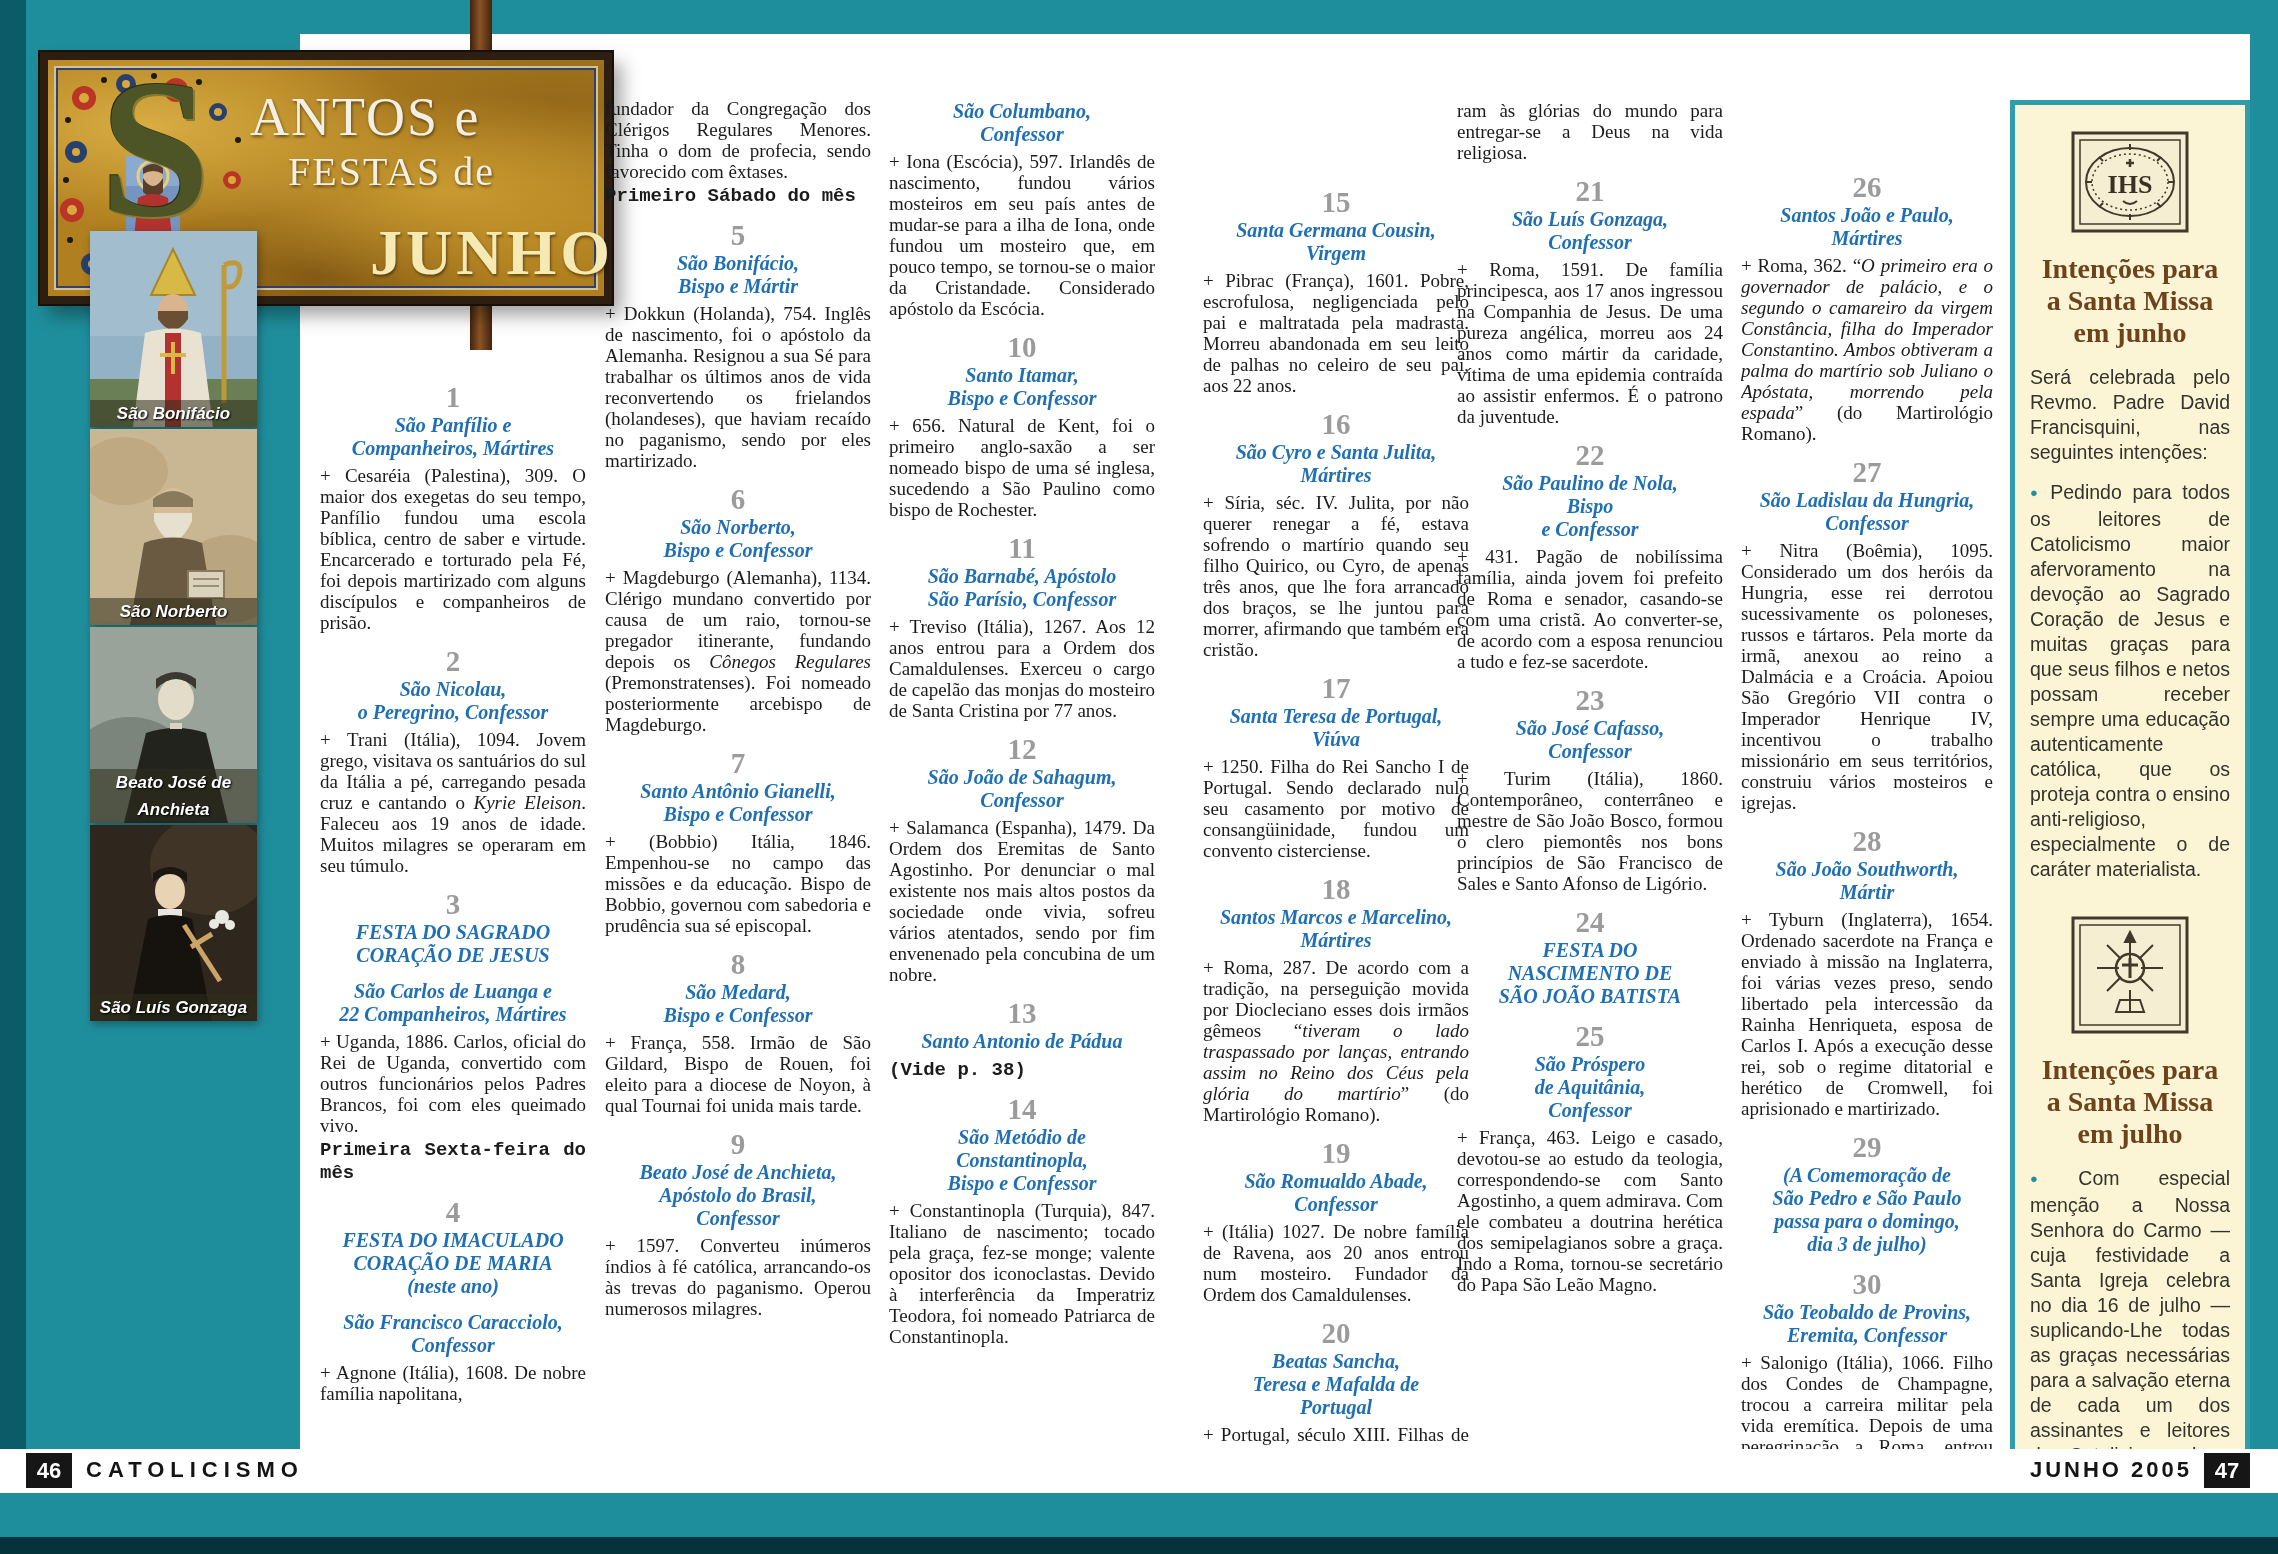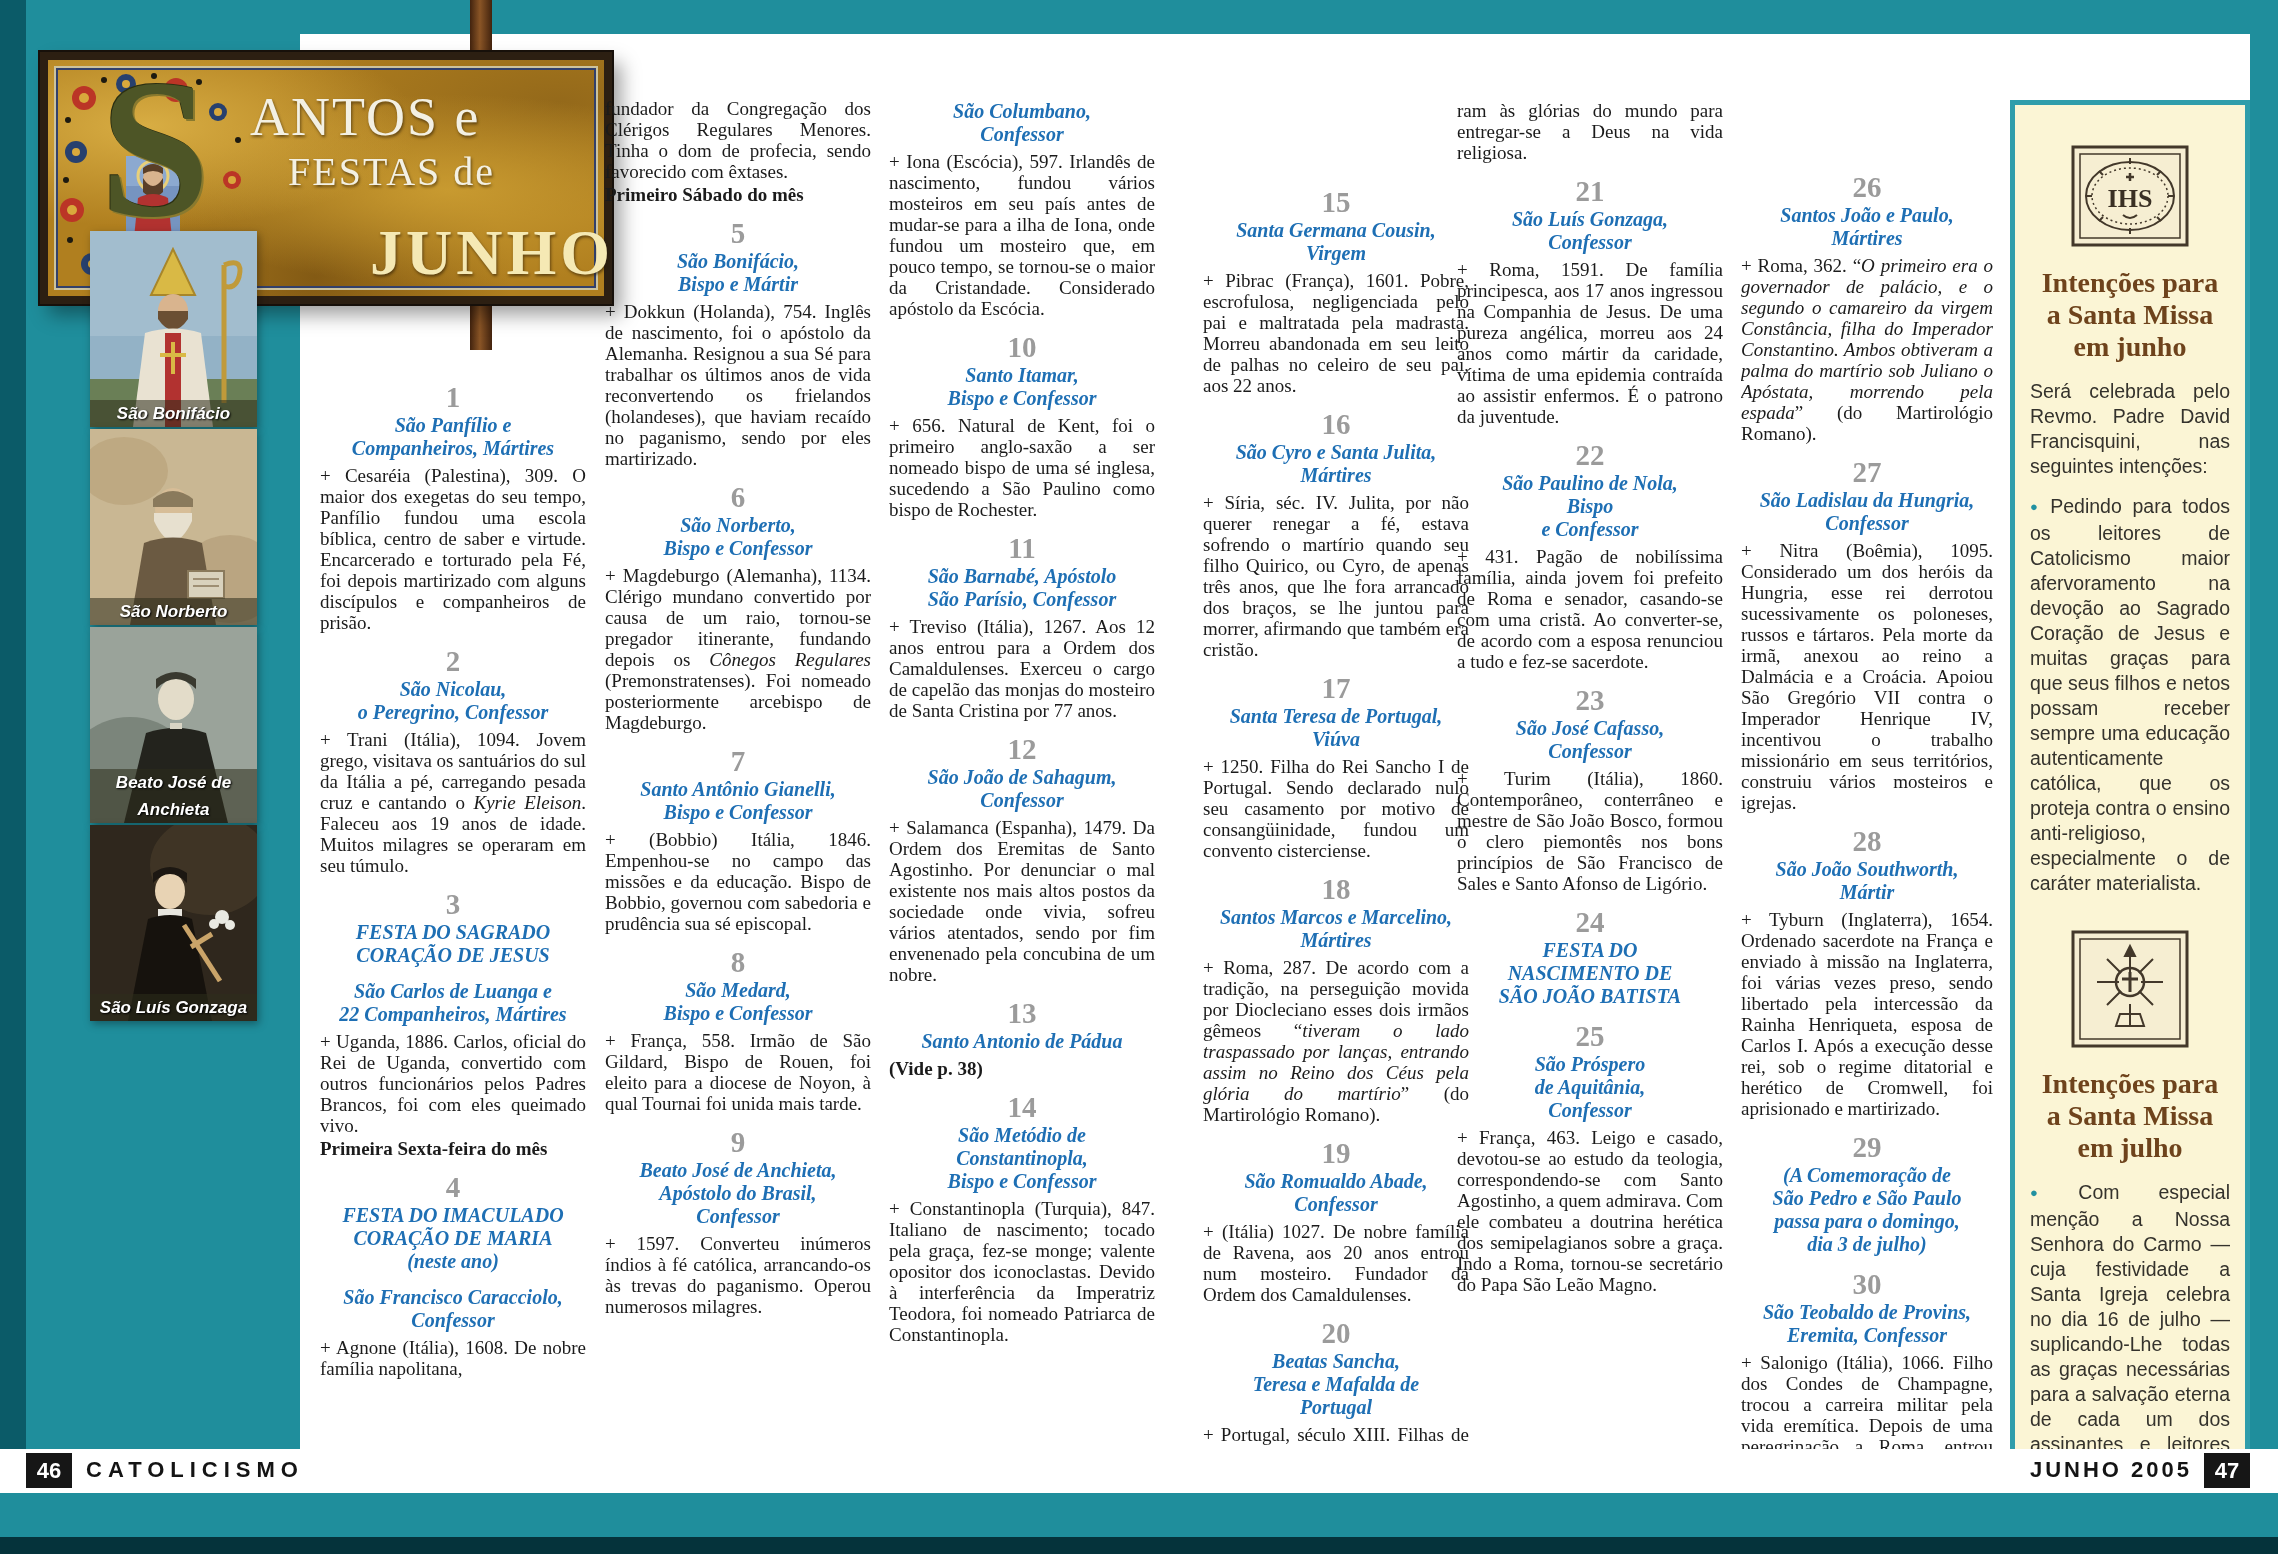--- a/index.html
+++ b/index.html
@@ -38,27 +38,27 @@
   [data-col="1"]{left:605px;}
   [data-col="2"]{left:889px;}
   [data-col="3"]{left:1173px;}
   [data-col="4"]{left:1457px;}
   [data-col="5"]{left:1741px;width:252px;}
   .block{margin-bottom:13px;}
   .daynum{text-align:center;font-weight:bold;font-size:29px;line-height:30px;color:#9b9b9b;margin:12px 0 1px;}
   .heading{text-align:center;font-weight:bold;font-size:20px;line-height:23px;color:#1e6fb4;margin:2px 0 5px;font-style:italic;}
   .body{font-size:19px;line-height:21px;text-align:justify;margin:0 0 2px;}
   .body .it{font-style:italic;}
-  .body .bd{font-weight:bold;}
+  .body .bd{font-weight:bold;font-family:Liberation Mono, monospace;}
 
   
   .panel{position:absolute;left:2010px;top:100px;width:240px;height:1390px;background:#fbf5d5;border:5px solid #2f9dab;
     box-sizing:border-box;padding:26px 15px 10px;text-align:center;overflow:hidden;}
   .psec{margin-bottom:34px;}
-  .emblem{margin:14px auto 16px;text-align:center;}
+  .emblem{margin:0 auto 16px;text-align:center;}
   .ptitle{font-family:"Liberation Serif",serif;font-weight:bold;font-size:28px;line-height:32px;color:#6e431c;margin:6px 0 16px;}
   .pintro,.pitem{font-family:"Liberation Sans",sans-serif;font-size:19.5px;line-height:25px;color:#34322c;text-align:justify;margin:0 0 15px;}
   .pbullet{color:#2191a1;font-size:13px;margin-right:7px;position:relative;top:-2px;}
 
   
   .footer{position:absolute;left:0;top:1449px;width:2278px;height:44px;background:#ffffff;}
   .pagebox{position:absolute;top:4px;width:46px;height:35px;background:#161616;color:#fff;font-family:"Liberation Sans",sans-serif;
     font-weight:bold;font-size:22px;line-height:35px;text-align:center;}
   .pagebox-left{left:26px;}
   .pagebox-right{right:28px;}

